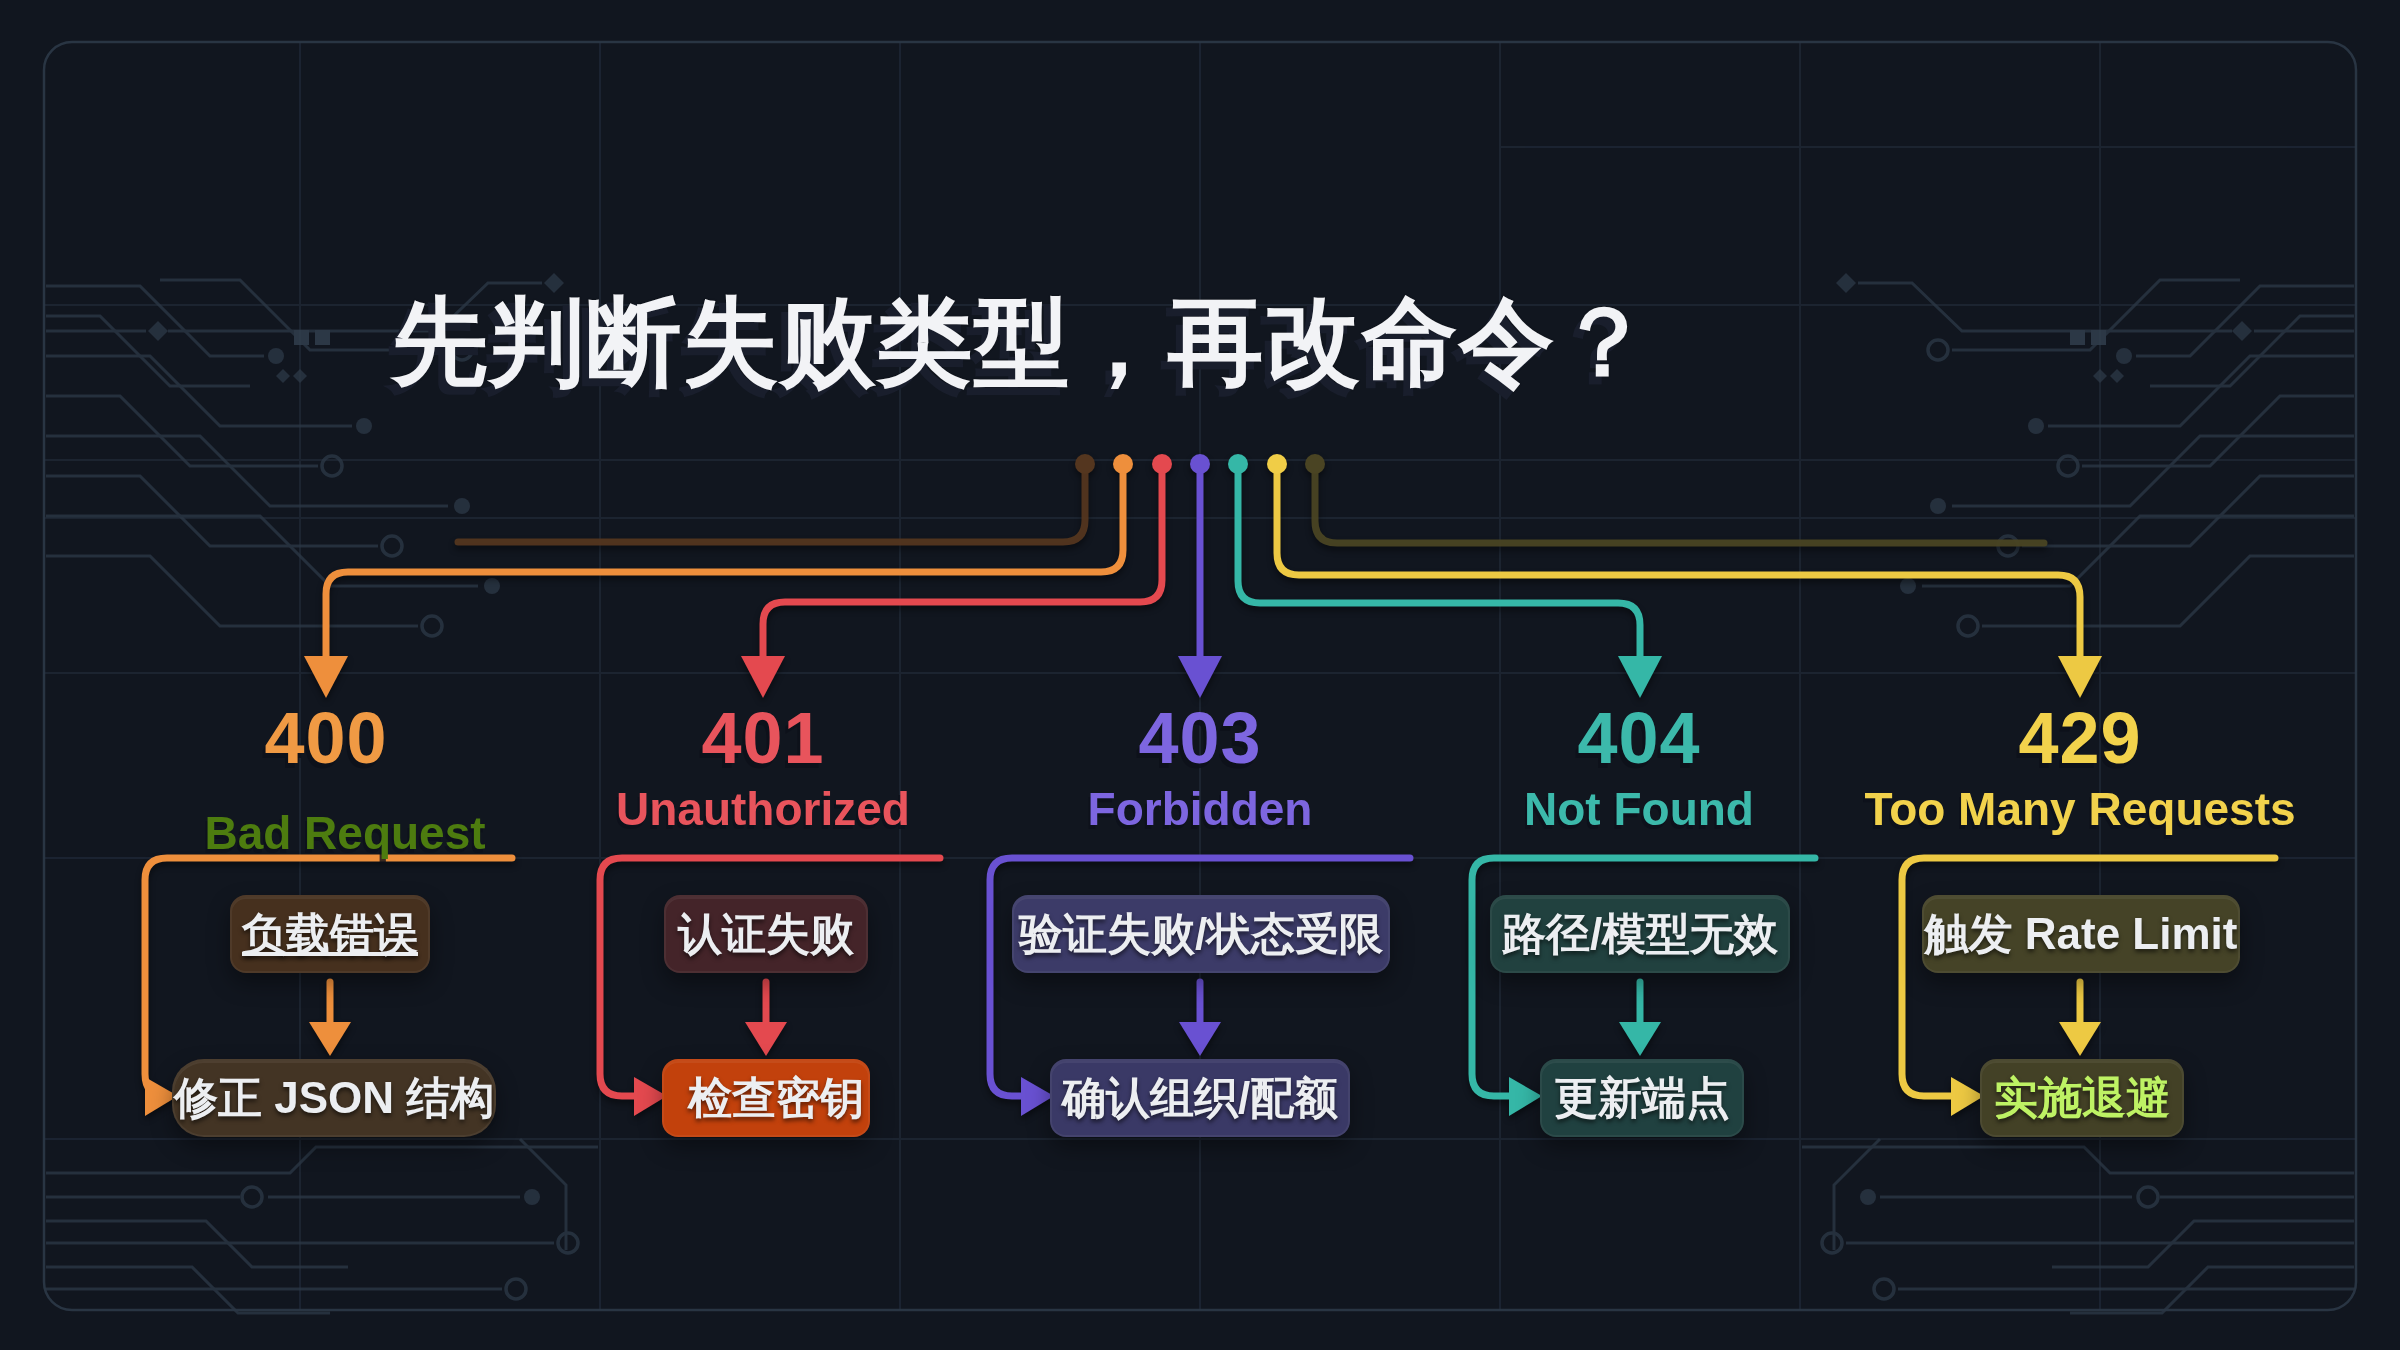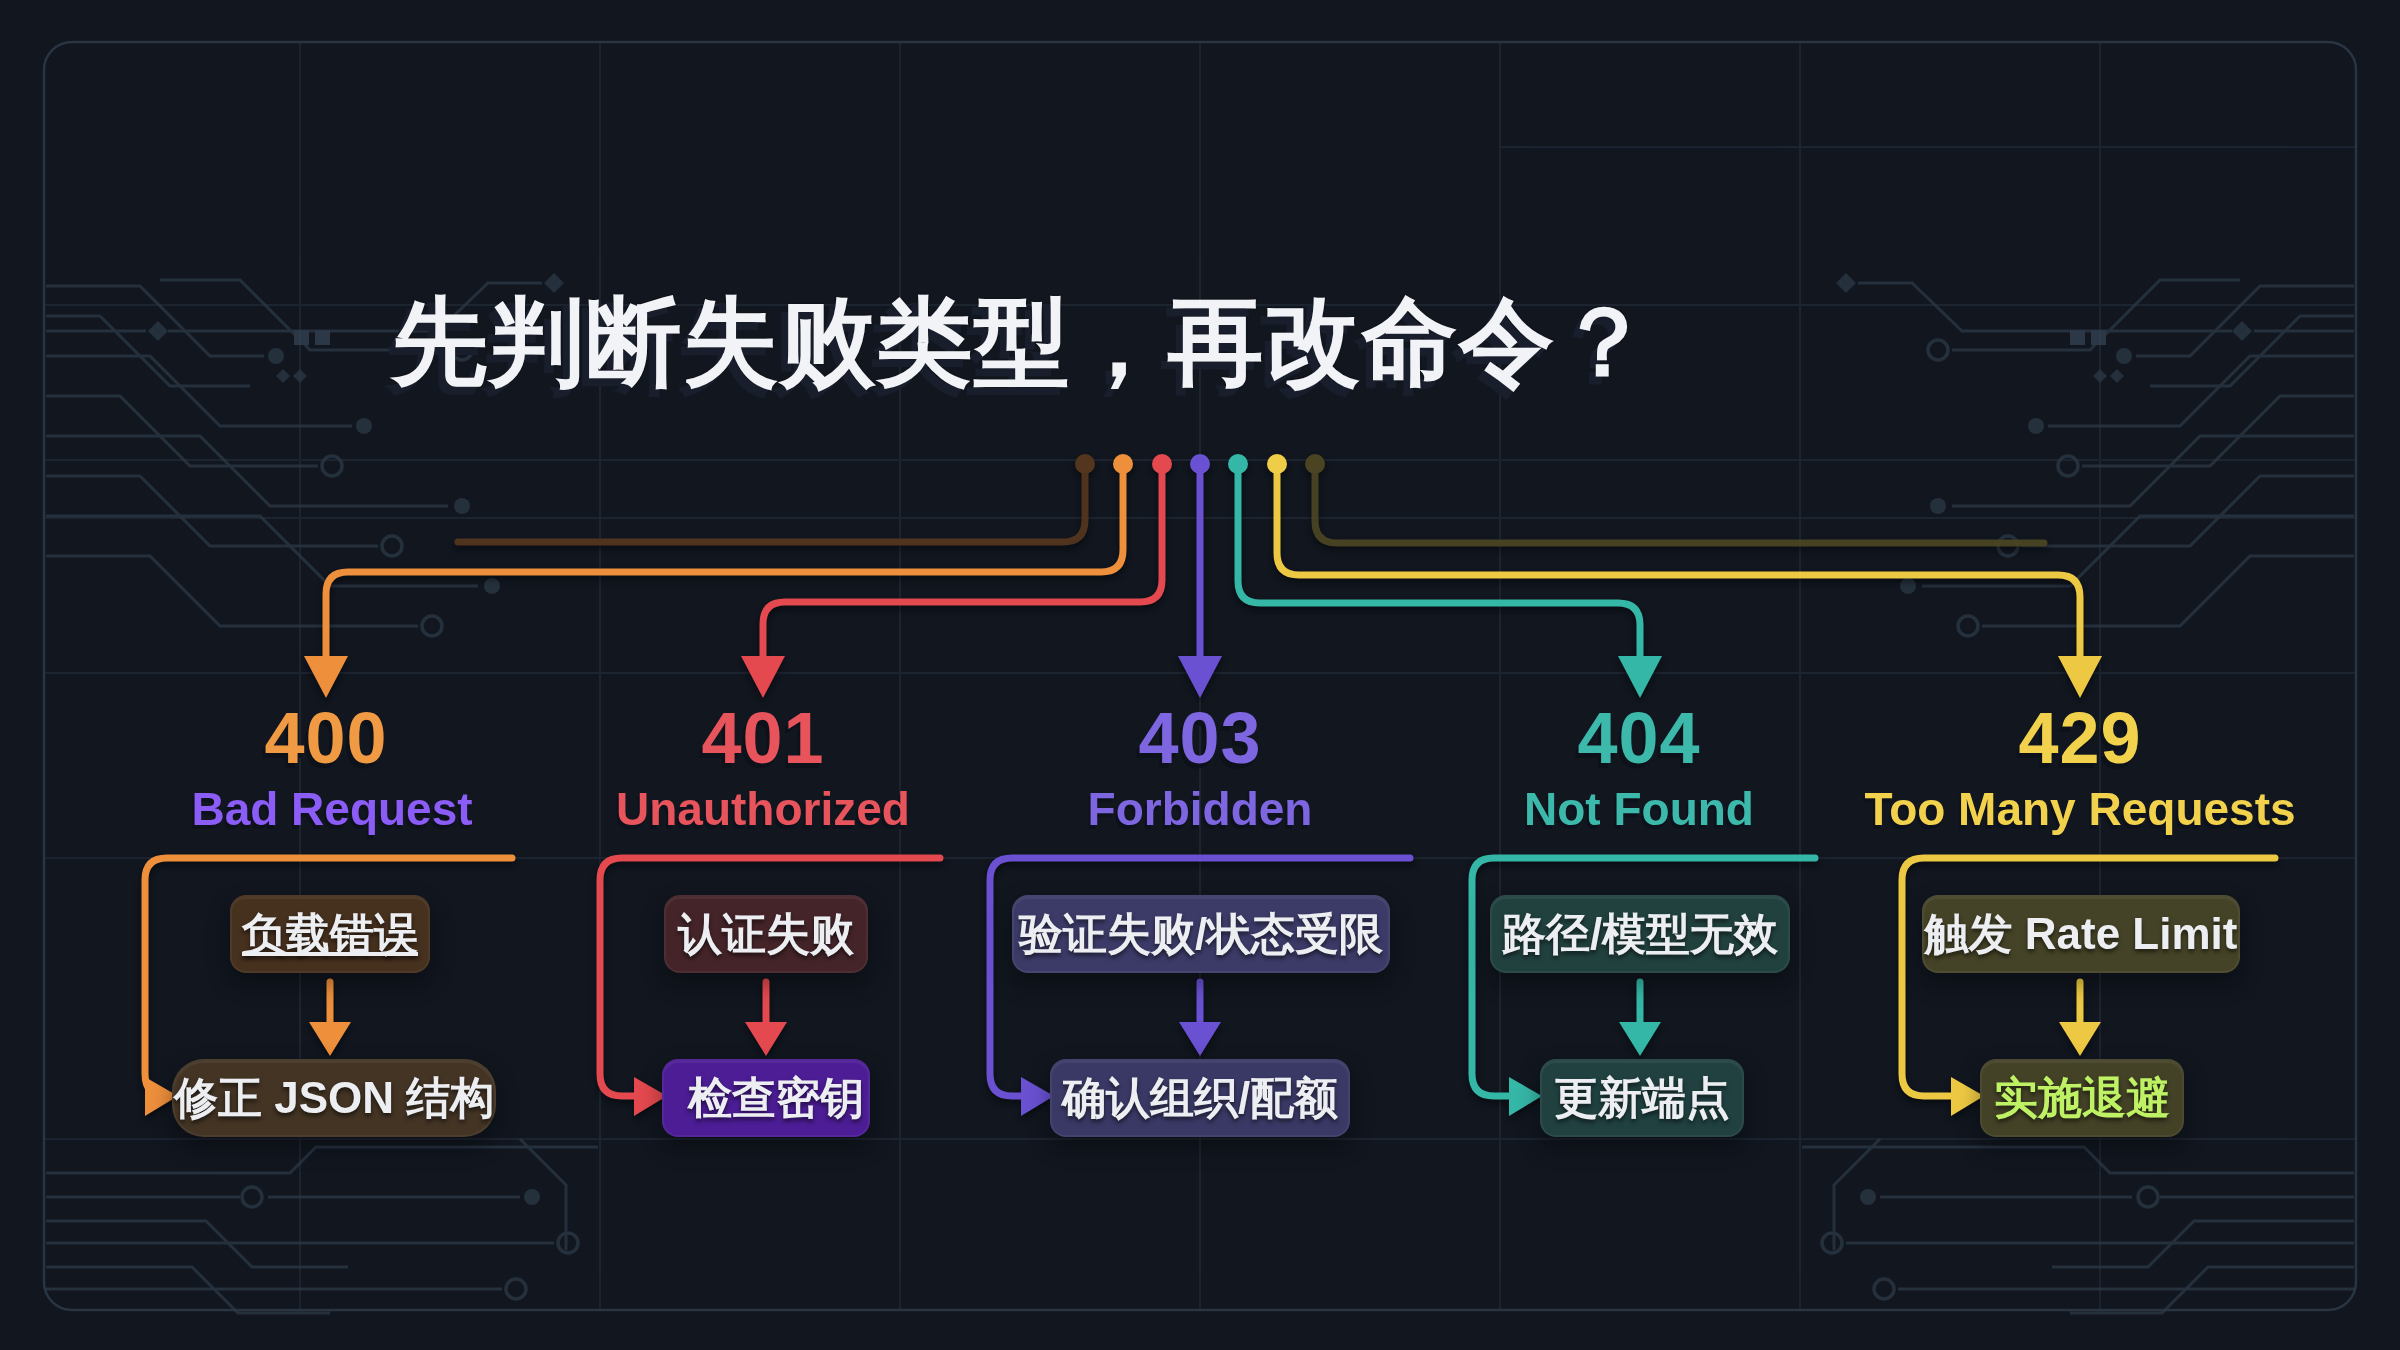--- a/index.html
+++ b/index.html
@@ -154,28 +154,28 @@
     <path d="M1640 982 V1026" stroke="#35b7a7"></path>
     <polygon stroke="none" points="1619,1022 1661,1022 1640,1056" fill="#35b7a7"></polygon>
     <path d="M2080 982 V1026" stroke="#edc943"></path>
     <polygon stroke="none" points="2059,1022 2101,1022 2080,1056" fill="#edc943"></polygon>
   </g>
 </svg>
 
 <div class="title" style="color: rgb(242, 243, 246);">先判断失败类型，再改命令？</div>
 
 <div class="code" style="left: 326px; color: rgb(240, 154, 68);">400</div>
-<div class="cname" style="left: 332px; color: #8b5cf6;">Bad Request</div>
+<div class="cname" style="left: 345px; color: #4d7c0f; margin-top: 24px;">Bad Request</div>
 <div class="box" style="left: 230px; top: 895px; width: 200px; background: rgb(70, 48, 30); color: rgb(236, 238, 241); text-decoration: underline;">负载错误</div>
 <div class="box" style="left: 172px; top: 1059px; width: 324px; background: rgb(67, 52, 36); color: rgb(236, 238, 241); border-radius: 32px;">修正 JSON 结构</div>
 
 <div class="code" style="left: 763px; color: rgb(232, 84, 92);">401</div>
 <div class="cname" style="left: 763px; color: rgb(232, 84, 92);">Unauthorized</div>
 <div class="box" style="left: 664px; top: 895px; width: 204px; background: rgb(68, 36, 41); color: rgb(236, 238, 241);">认证失败</div>
-<div class="box" style="left: 662px; top: 1059px; width: 208px; background: #4c1d95; color: rgb(236, 238, 241); padding-left: 20px;">检查密钥</div>
+<div class="box" style="left: 662px; top: 1059px; width: 208px; background: #c2410c; color: rgb(236, 238, 241); padding-left: 20px;">检查密钥</div>
 
 <div class="code" style="left: 1200px; color: rgb(125, 102, 224);">403</div>
 <div class="cname" style="left: 1200px; color: rgb(125, 102, 224);">Forbidden</div>
 <div class="box" style="left: 1012px; top: 895px; width: 378px; background: rgb(60, 59, 104); color: rgb(236, 238, 241);">验证失败/状态受限</div>
 <div class="box" style="left: 1050px; top: 1059px; width: 300px; background: rgb(58, 57, 102); color: rgb(236, 238, 241);">确认组织/配额</div>
 
 <div class="code" style="left: 1639px; color: rgb(60, 185, 171);">404</div>
 <div class="cname" style="left: 1639px; color: rgb(60, 185, 171);">Not Found</div>
 <div class="box" style="left: 1490px; top: 895px; width: 300px; background: rgb(33, 65, 63); color: rgb(236, 238, 241);">路径/模型无效</div>
 <div class="box" style="left: 1540px; top: 1059px; width: 204px; background: rgb(32, 65, 64); color: rgb(236, 238, 241);">更新端点</div>

